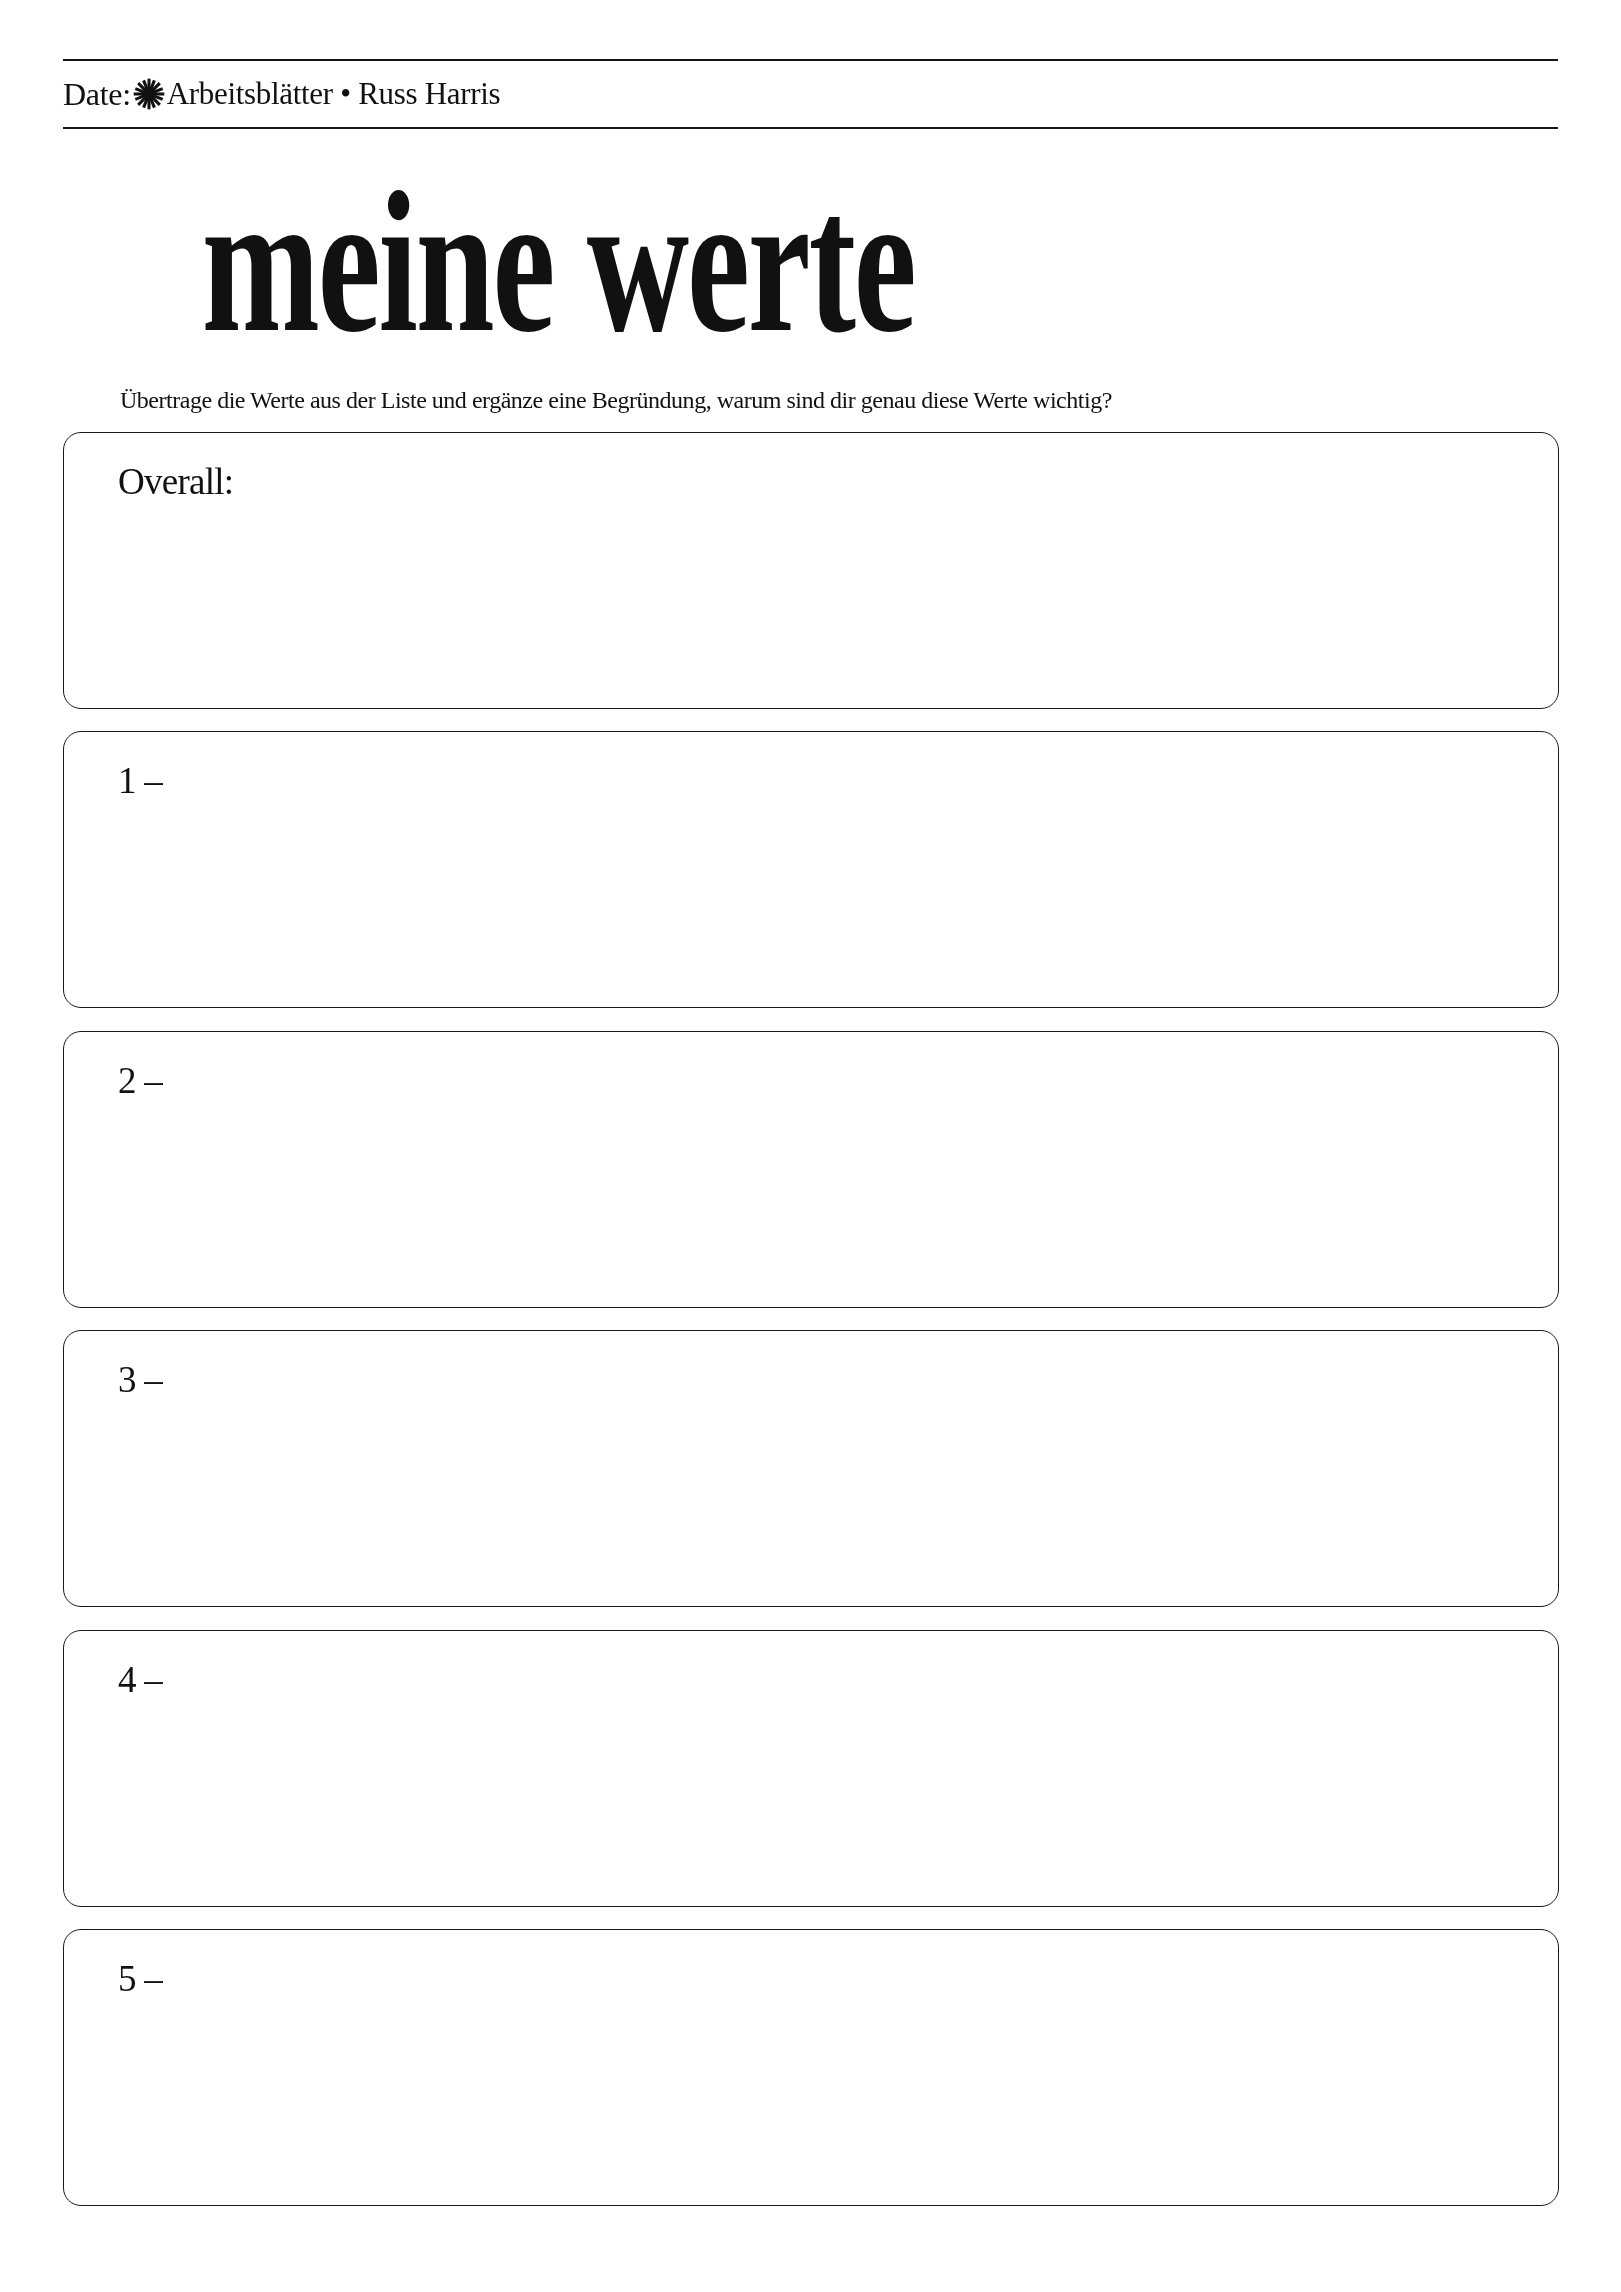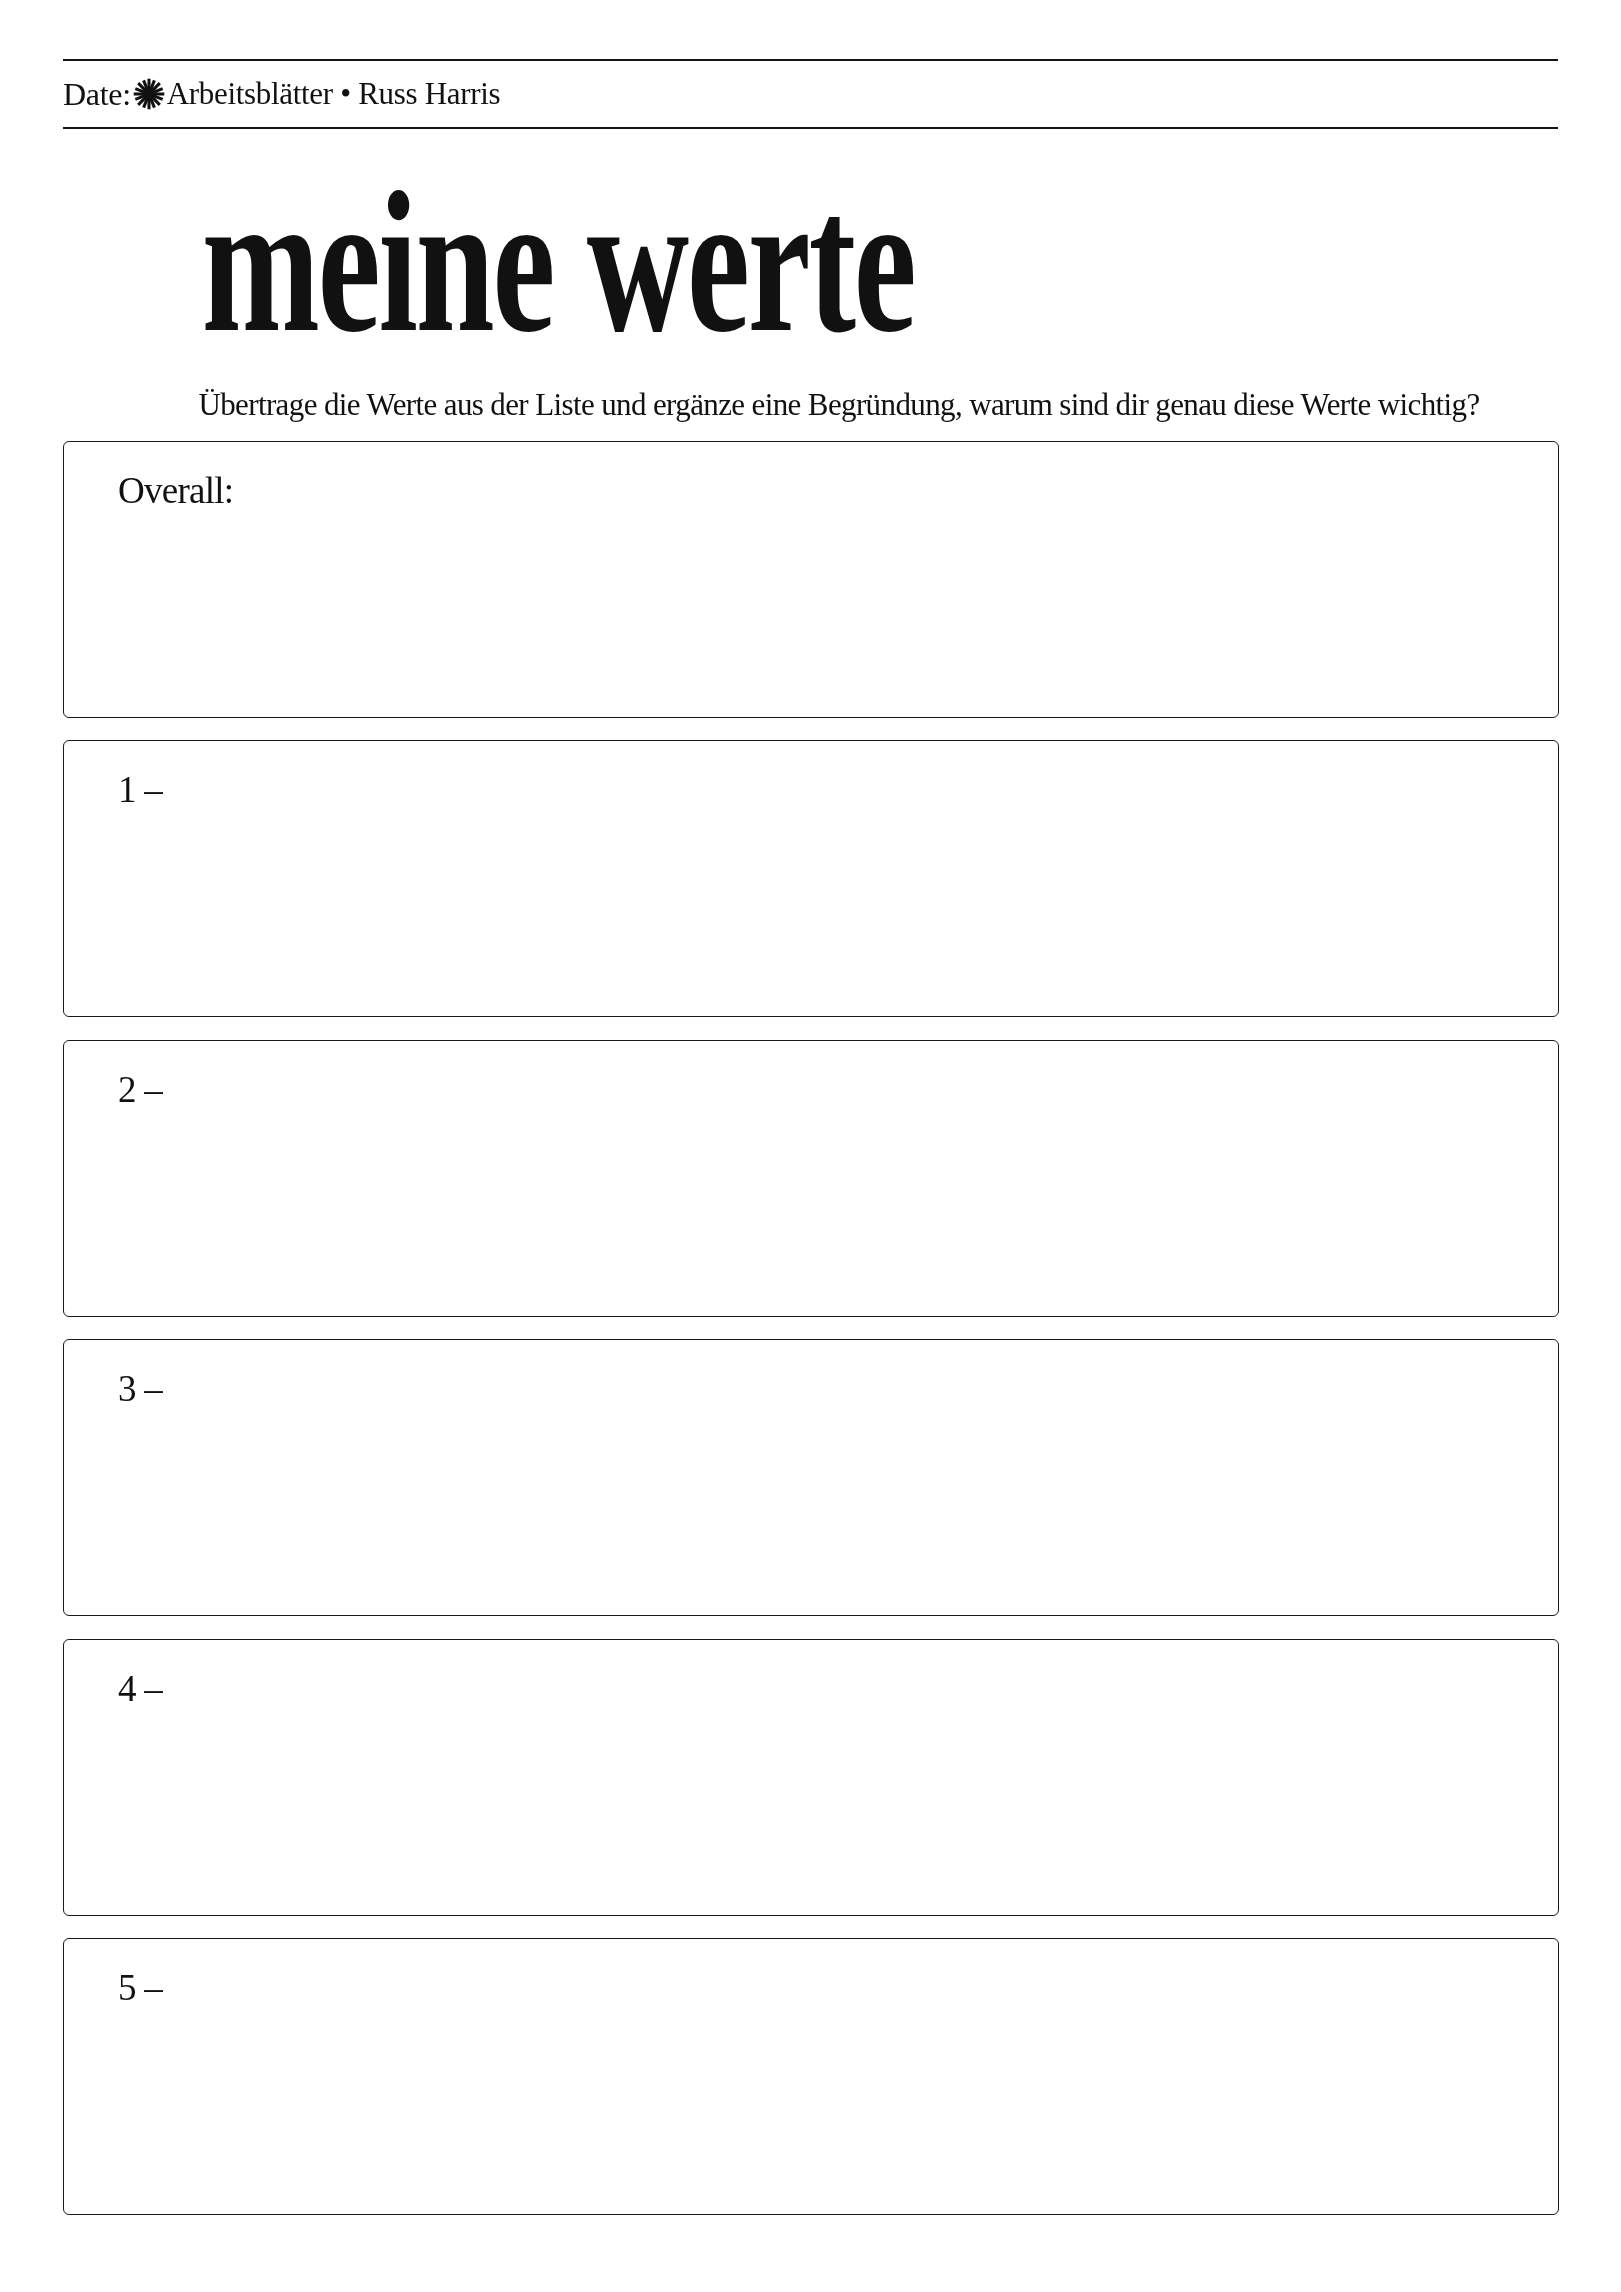--- a/index.html
+++ b/index.html
@@ -60,35 +60,34 @@
     line-height: 1;
     white-space: nowrap;
     letter-spacing: -0.015em;
     transform: scale(0.72, 1.02);
     transform-origin: center center;
   }
 
   
   .instruction {
     margin: 12.5px 0 0 57px;
-    font-size: 31px;
+    font-size: 24px;
     letter-spacing: -0.02em;
-    text-align: center;
   }
 
   
   .fields {
     margin-top: 18px;
   }
   .field-box {
     position: relative;
     width: 1496px;
     height: 277px;
     border: 1.8px solid #1a1a1a;
-    border-radius: 6px;
+    border-radius: 18px;
     margin-bottom: 22.4px;
     background: #ffffff;
   }
   .field-label {
     position: absolute;
     top: 27px;
     left: 54px;
     font-size: 37px;
     letter-spacing: -0.02em;
     white-space: pre;

